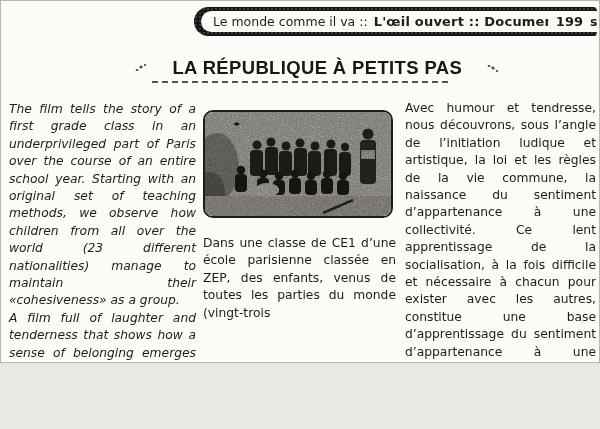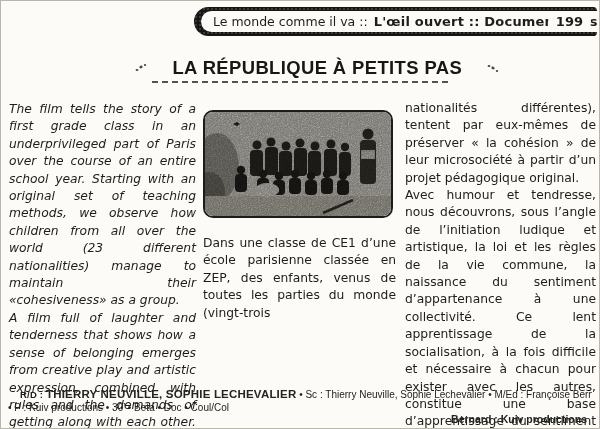--- a/index.html
+++ b/index.html
@@ -1,17 +1,17 @@
 <!DOCTYPE html>
 <html><head>
 <meta charset="utf-8">
 <style>
   html,body{margin:0;padding:0;background:#e9e8e4;}
   .page{
-    position:relative;width:600px;height:429px;margin:0 auto;
+    position:relative;width:600px;height:363px;margin:0 auto;
     background:#fcfbf7;border:1px solid #b9b6ae;box-sizing:border-box;overflow:hidden;
     font-family:"DejaVu Sans",sans-serif;color:#1d1d1b;
   }
   
   .header-bar{
     position:absolute;top:6px;left:193px;right:2px;height:29px;
     background:#161616;
     background-image:radial-gradient(circle,rgba(250,250,245,.16) .7px,transparent 1.1px);
     background-size:4px 4px;
     border-radius:15px 4px 4px 15px;
@@ -166,21 +166,20 @@
 
         <path d="M28 12 l4 -2 3 2 -3 2z" fill="#2c2a25"></path>
 
         <rect width="186" height="104" fill="#8a867c" filter="url(#grain)" opacity=".45"></rect>
       </svg>
     </div>
     <p class="fr">Dans une classe de CE1 d’une école parisienne classée en ZEP, des enfants, venus de toutes les parties du monde (vingt-trois</p>
   </div>
 
   <div class="col col-right">
-    <p>nationalités différentes), tentent par eux-mêmes de préserver « la cohésion » de leur microsociété à partir d’un projet pédagogique original.</p>
     <p>Avec humour et tendresse, nous découvrons, sous l’angle de l’initiation ludique et artistique, la loi et les règles de la vie commune, la naissance du sentiment d’appartenance à une collectivité. Ce lent apprentissage de la socialisation, à la fois difficile et nécessaire à chacun pour exister avec les autres, constitue une base d’apprentissage du sentiment d’appartenance à une collectivité pluraliste.</p>
   </div>
 
   <div class="credits">
     <div class="credit-line">
       <span class="rd-label">R/D :</span>
       <span class="rd-names">THIERRY NEUVILLE, SOPHIE LECHEVALIER</span>
       <span>• Sc : Thierry Neuville, Sophie Lechevalier • M/Ed : Françoise Bernard • Mus : Richard Bois</span>
     </div>
     <div class="credit-line">• P : Kuiv productions • 30’ • Beta • Doc • Coul/Col</div>

